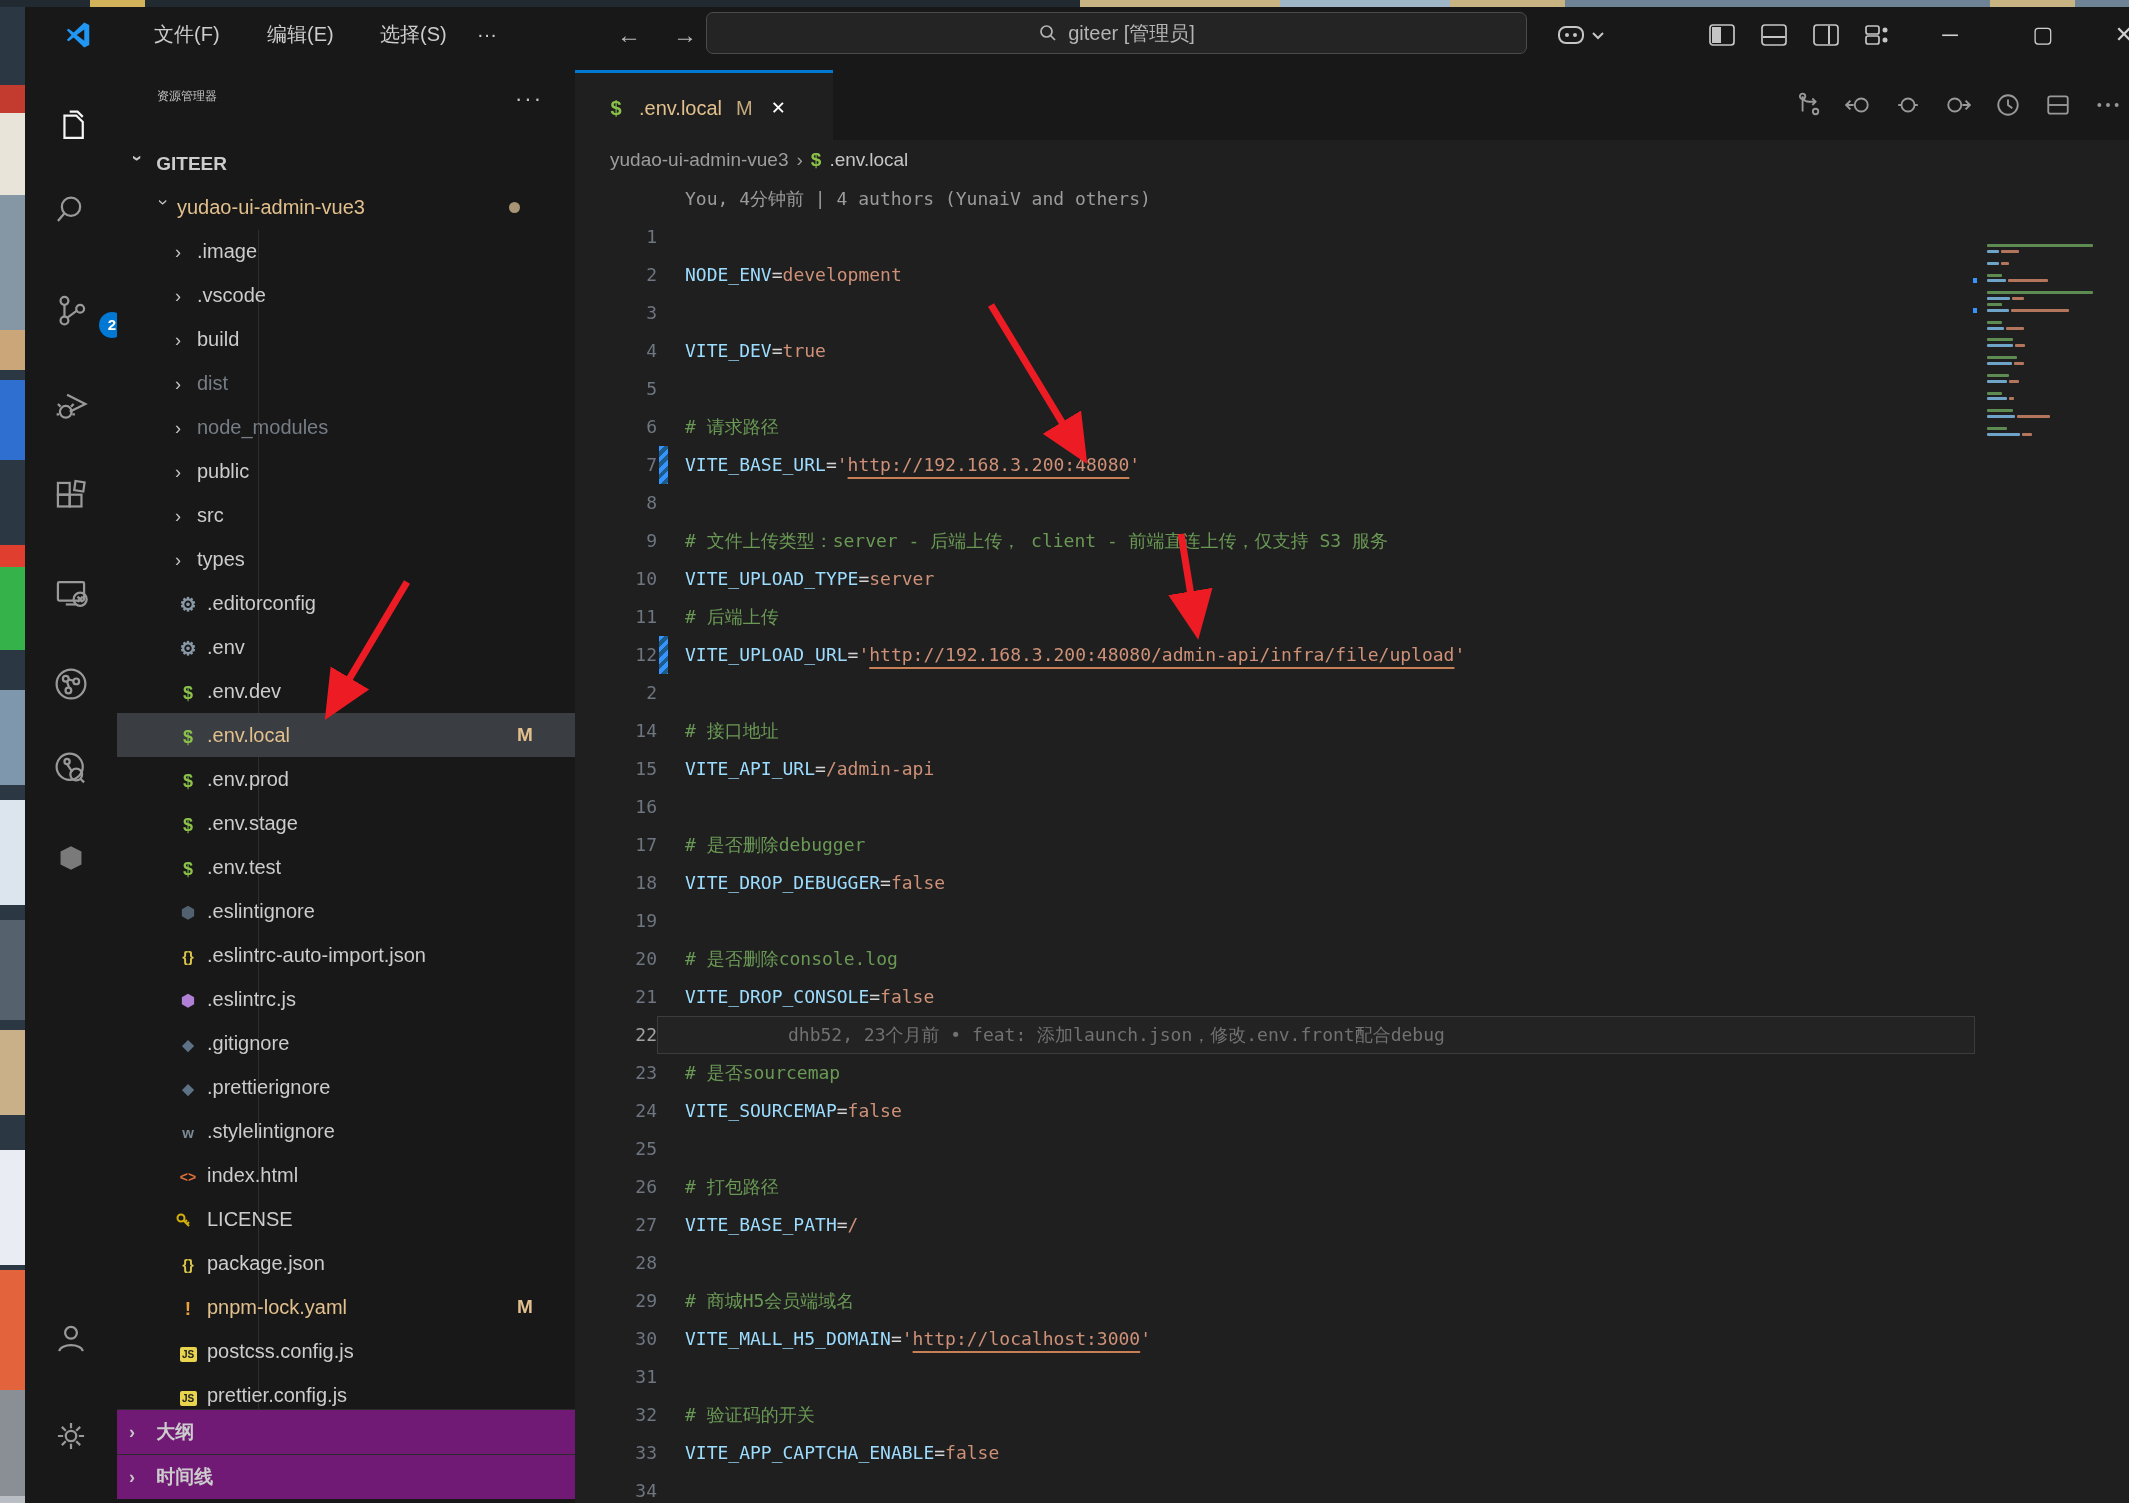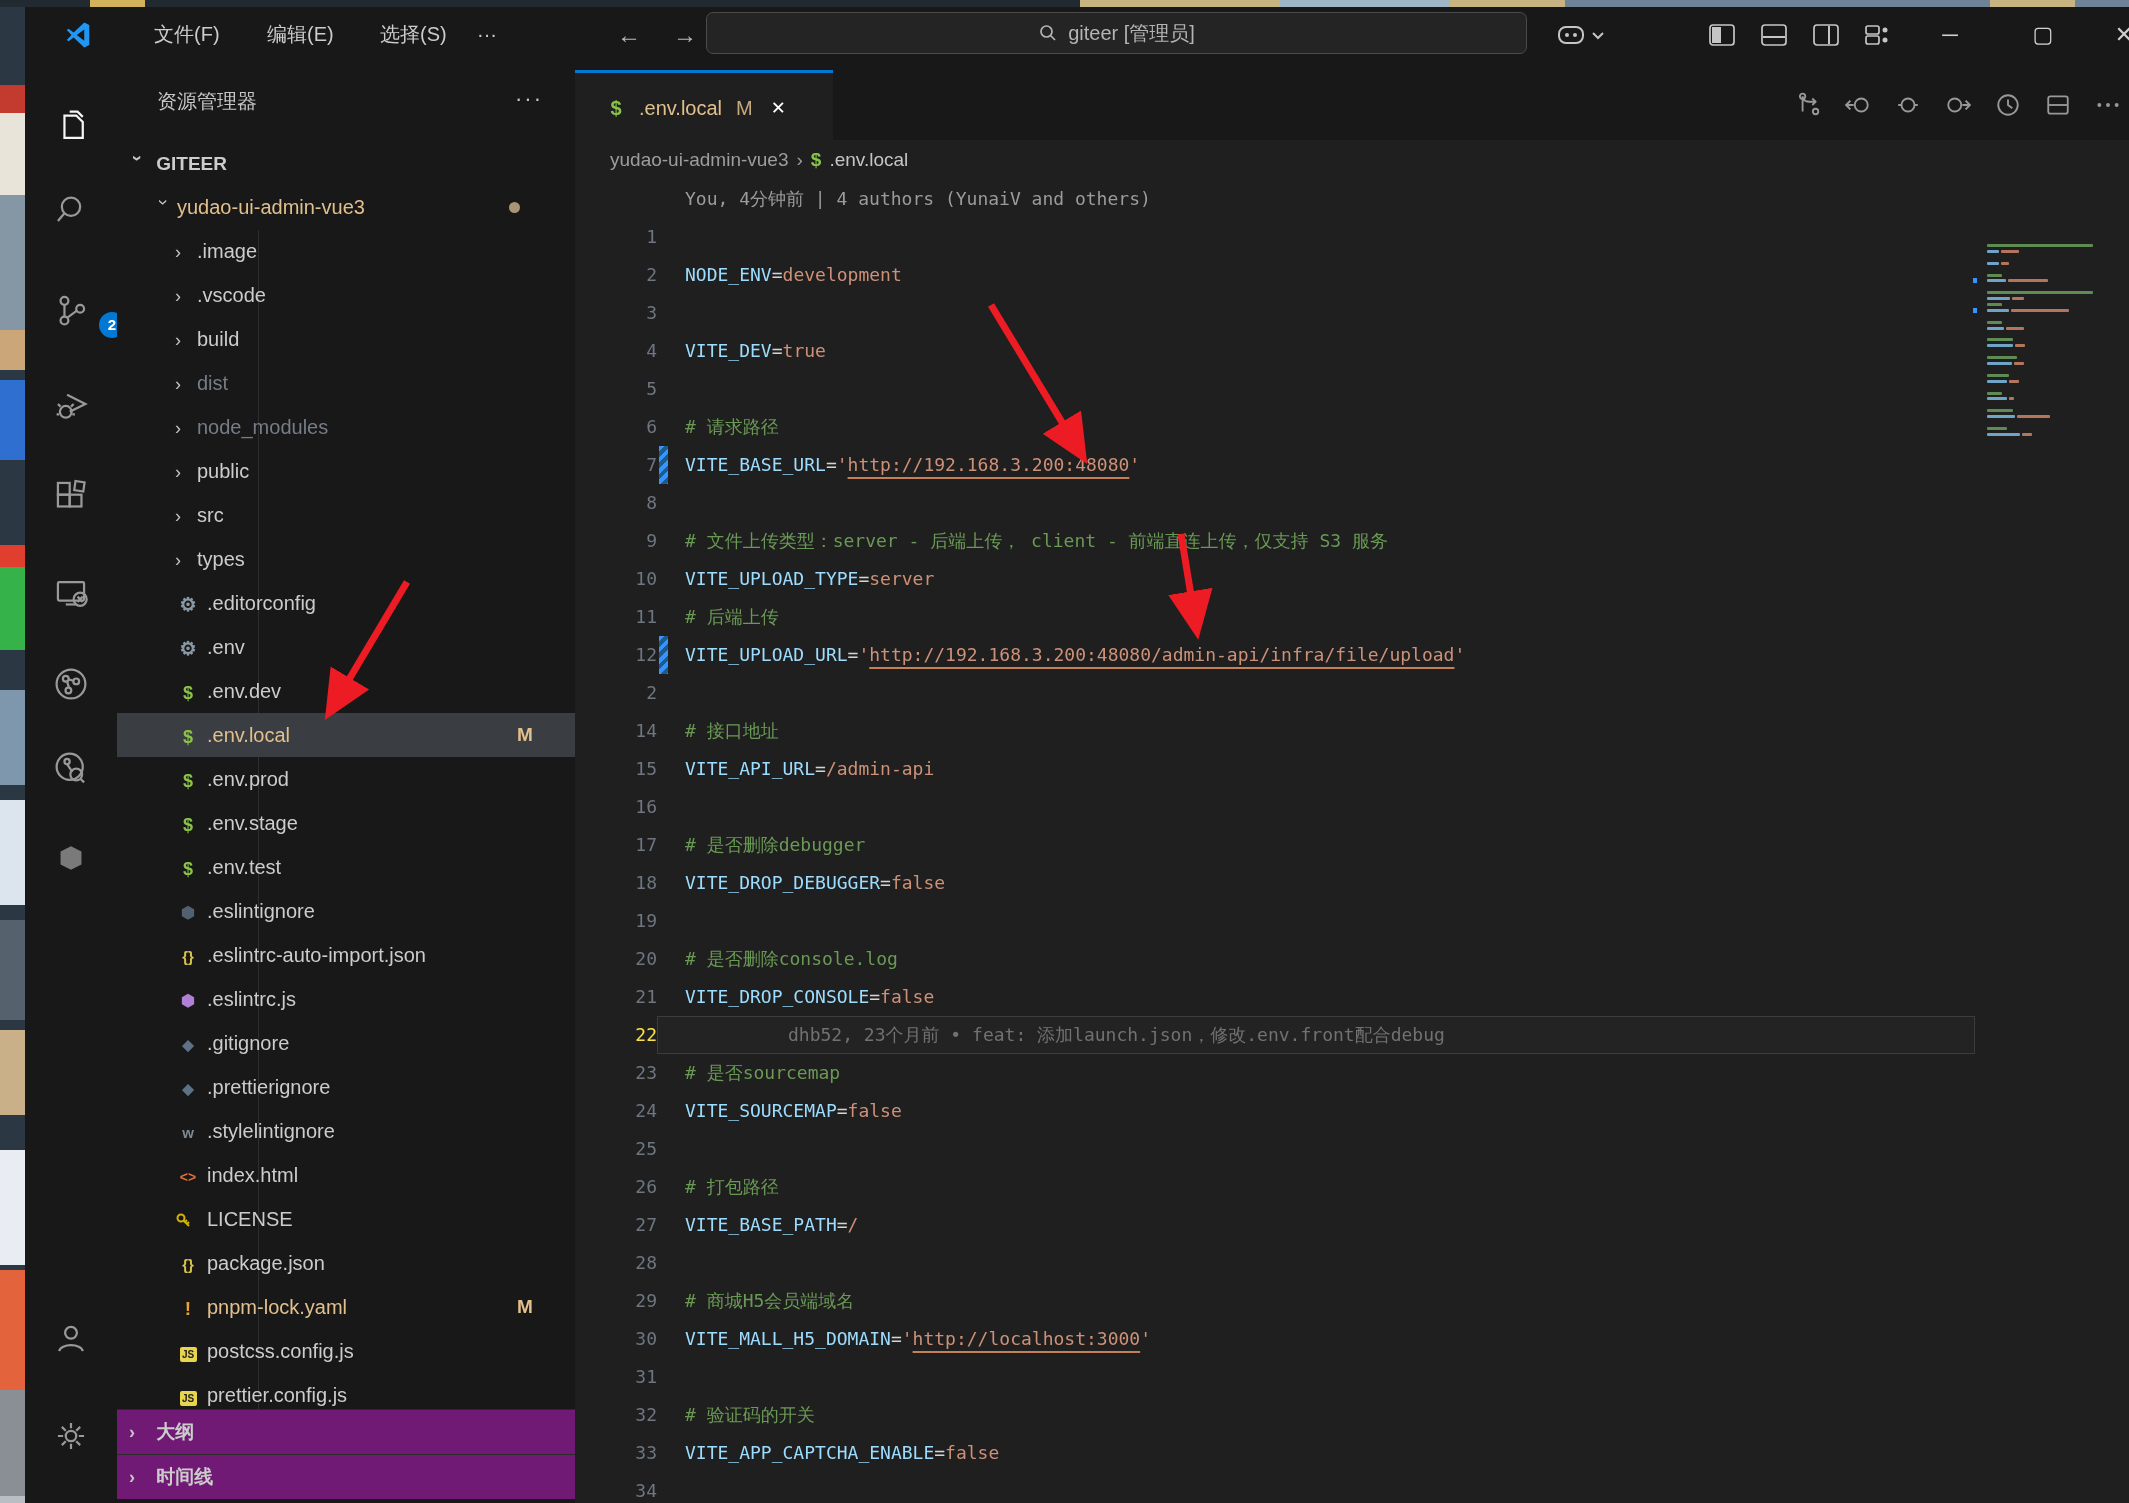--- a/index.html
+++ b/index.html
@@ -18,21 +18,21 @@
               border-radius:7px;display:flex;align-items:center;justify-content:center;color:#b4b4b4;font-size:20px;gap:10px;}
   .win-ctl{position:absolute;top:0;width:62px;height:55px;text-align:center;line-height:55px;font-size:22px;color:#d0d0d0;}
   .layout-ic{position:absolute;top:14px;width:28px;height:28px;}
   
   #activitybar{left:25px;top:62px;width:92px;height:1441px;background:#181818;}
   .act-item{position:absolute;left:22px;width:48px;height:48px;display:flex;align-items:center;justify-content:center;}
   .badge{position:absolute;left:52px;top:26px;width:26px;height:26px;border-radius:50%;background:#0078d4;color:#fff;
          font-size:15px;font-weight:bold;text-align:center;line-height:26px;}
   
   #sidebar{left:117px;top:62px;width:458px;height:1441px;background:#181818;border-right:1px solid #2b2b2b;overflow:hidden;}
-  #sidebar-title{position:absolute;left:40px;top:26px;font-size:20px;color:#c5c5c5;}
+  #sidebar-title{position:absolute;left:40px;top:26px;font-size:12px;color:#c5c5c5;}
   #sidebar-more{position:absolute;left:398px;top:24px;color:#c5c5c5;font-size:22px;letter-spacing:2px;}
   #ws-row{position:absolute;left:0;top:82px;width:458px;height:40px;font-weight:bold;font-size:19px;line-height:40px;}
   #tree{position:absolute;left:0;top:123px;width:458px;}
   .trow{position:relative;width:458px;height:44px;line-height:44px;font-size:20px;white-space:nowrap;}
   .trow.sel{background:#3a3d41;}
   .chev{display:inline-block;width:22px;color:#c5c5c5;font-size:18px;}
   .chev.open{transform:rotate(90deg);transform-origin:40% 50%;}
   .ficon{display:inline-block;width:26px;text-align:center;margin-right:6px;font-size:17px;vertical-align:middle;}
   .dim{color:#767d86;}
   .gold{color:#e2c08d;}
@@ -53,21 +53,21 @@
   .cline{position:relative;height:38px;line-height:38px;white-space:pre;display:flex;}
   .lnum{width:82px;text-align:right;color:#6e7681;flex:none;font-size:18px;}
   .gbar{width:9px;margin-left:2px;flex:none;}
   .gbar.mod{background:repeating-linear-gradient(135deg,#3794ff 0 4px,#1b5c8d 4px 8px);}
   .ctext{margin-left:17px;flex:none;}
   .tok-key{color:#9cdcfe;}  .tok-eq{color:#d4d4d4;}  .tok-val{color:#ce9178;}  .tok-com{color:#6a9955;}
   .tok-und{text-decoration:underline;text-decoration-color:#c77f55;text-decoration-thickness:2px;text-underline-offset:6px;}
   .blame-head{color:#9b9b9b;font-size:18px;}
   .cur-line .curbox{position:absolute;left:82px;top:0;width:1316px;height:36px;border:1px solid #3c3c3c;background:rgba(255,255,255,.02);}
   .inline-blame{color:#6f6f6f;margin-left:120px;font-size:18px;}
-  .curnum{color:#fde047;}
+  .curnum{color:#a3a3a3;}
   
   #minimap{position:absolute;left:1398px;top:62px;width:156px;height:330px;}
   .mm-bar{position:absolute;height:3px;border-radius:1px;}
   .mm-dot{position:absolute;left:0;width:4px;height:5px;background:#3794ff;}
   
   #arrows{left:0;top:0;width:2129px;height:1503px;pointer-events:none;z-index:60;}
   svg{display:block;}
   .icon-svg{stroke:#999999;fill:none;stroke-width:1.7;}
 </style>
 </head>

